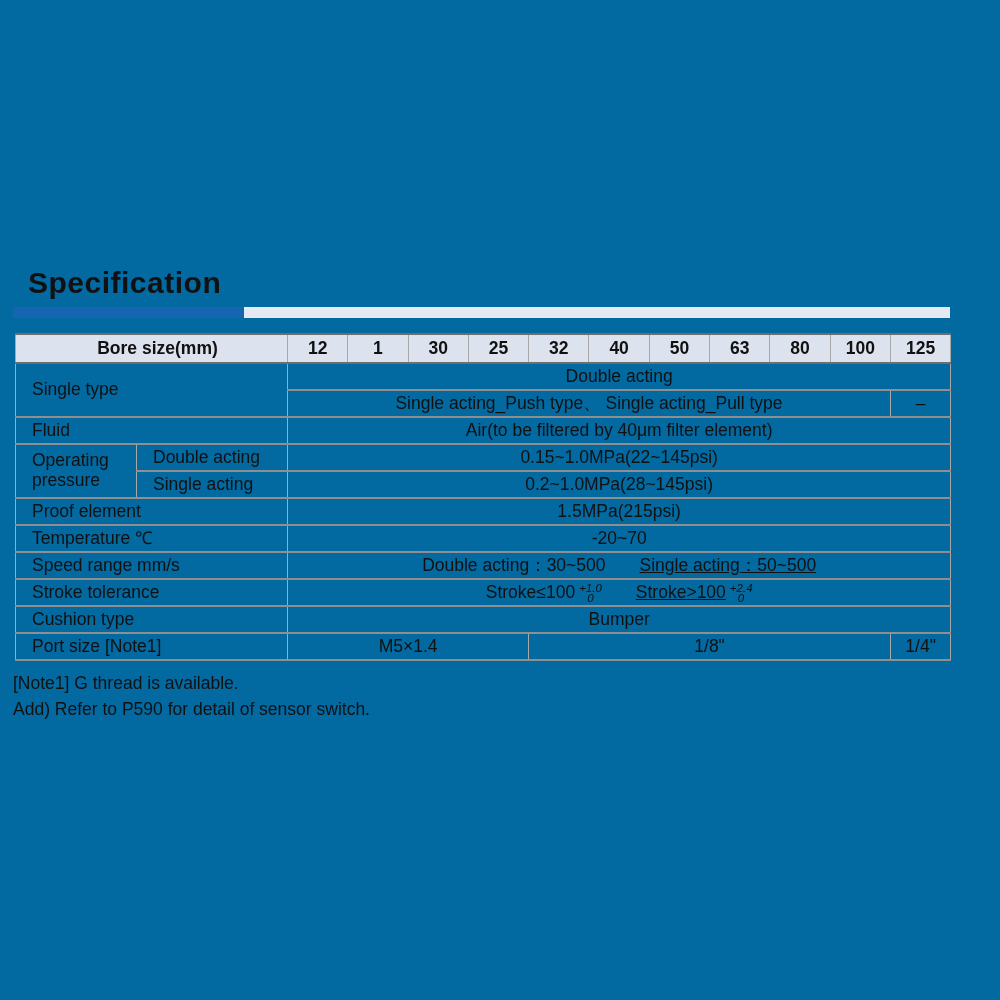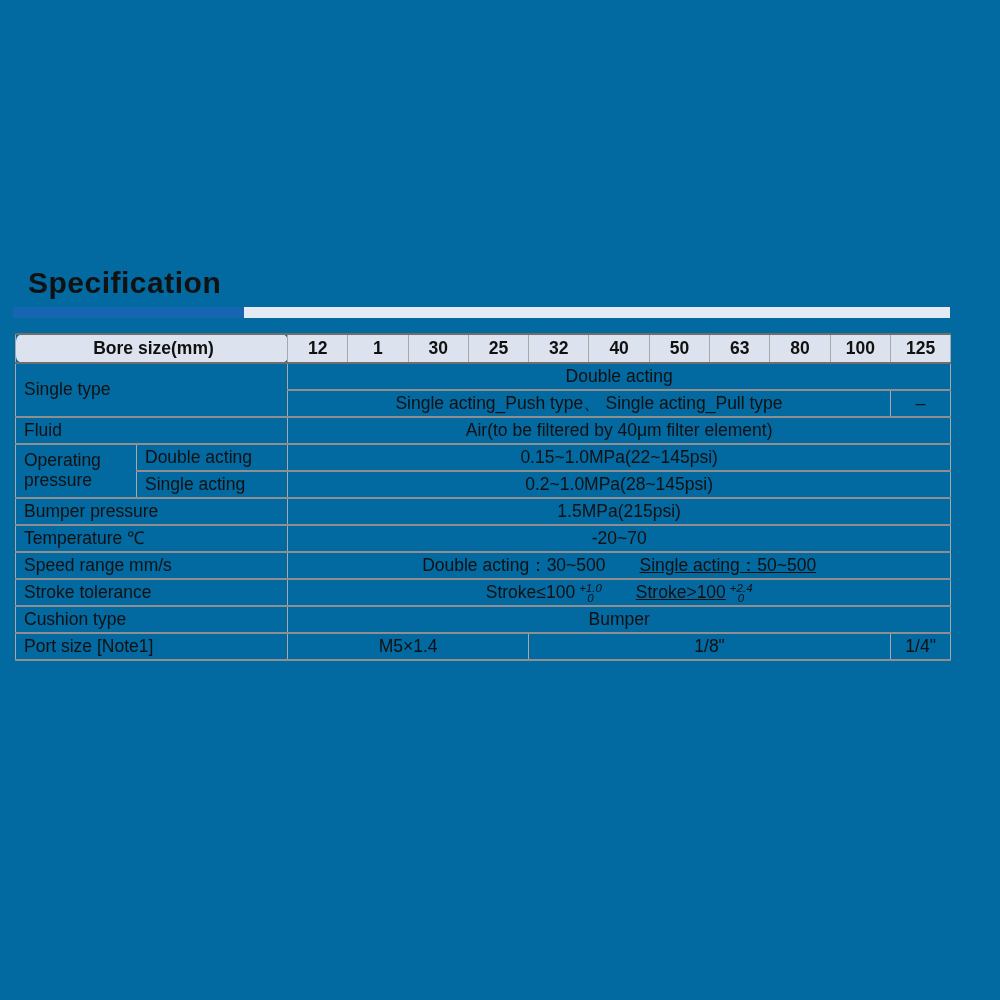--- a/index.html
+++ b/index.html
@@ -68,23 +68,22 @@
   .spec tr.head th {
     background: var(--header_bg, #dde3ee);
     font-weight: bold;
     border-top: 2px solid #6e6e6e;
     border-bottom: 2px solid #6e6e6e;
     height: 27px;
     text-align: center;
   }
   .spec th.lbl, .spec td.lbl {
     text-align: left;
-    padding-left: 8px;
+    padding-left: 16px;
     white-space: normal;
-    border-radius: 7px;
   }
   .spec td.ctr {
     text-align: center;
   }
   .gap { margin-left: 34px; text-decoration: underline; }
   .tol {
     display: inline-block;
     vertical-align: -4px;
     font-size: 11.5px;
     line-height: 10px;
@@ -165,21 +164,21 @@
         <td class="lbl" rowspan="2">Operating pressure</td>
         <td class="lbl">Double acting</td>
         <td class="ctr" colspan="11">0.15~1.0MPa(22~145psi)</td>
       </tr>
       <tr>
         <td class="lbl">Single acting</td>
         <td class="ctr" colspan="11">0.2~1.0MPa(28~145psi)</td>
       </tr>
 
       <tr>
-        <td class="lbl" colspan="2">Bumper pressure</td>
+        <td class="lbl" colspan="2">Proof element</td>
         <td class="ctr" colspan="11">1.5MPa(215psi)</td>
       </tr>
 
       <tr>
         <td class="lbl" colspan="2">Temperature ℃</td>
         <td class="ctr" colspan="11">-20~70</td>
       </tr>
 
       <tr>
         <td class="lbl" colspan="2">Speed range mm/s</td>
@@ -202,14 +201,18 @@
 
       <tr>
         <td class="lbl" colspan="2">Port size [Note1]</td>
         <td class="ctr" colspan="4">M5×1.4</td>
         <td class="ctr" colspan="6">1/8"</td>
         <td class="ctr">1/4"</td>
       </tr>
     </tbody>
   </table>
 
+  <div class="notes">
+    <div>[Note1] G thread is available.</div>
+    <div>Add) Refer to P590 for detail of sensor switch.</div>
+  </div>
 
 </div>
 
 </body></html>

